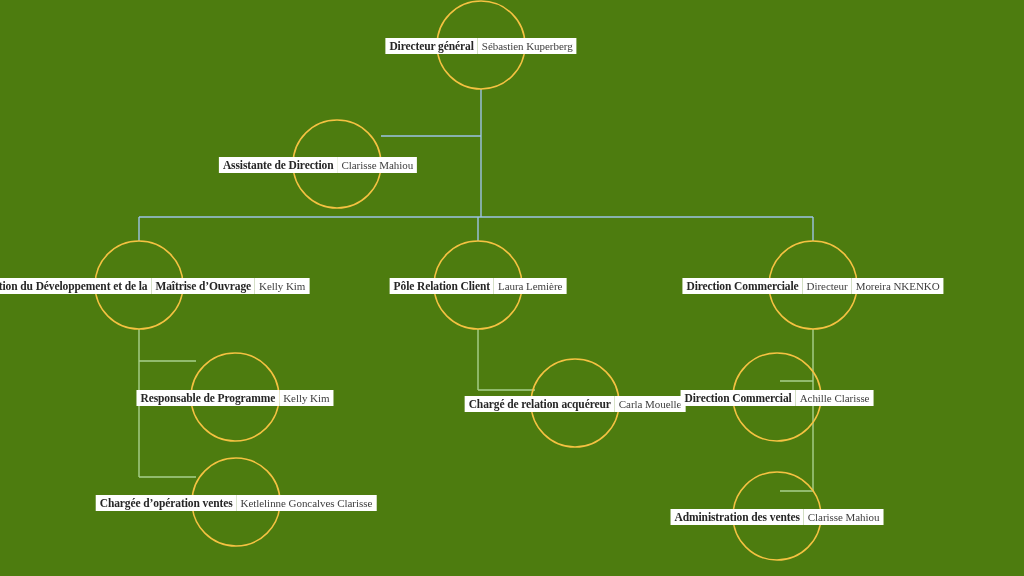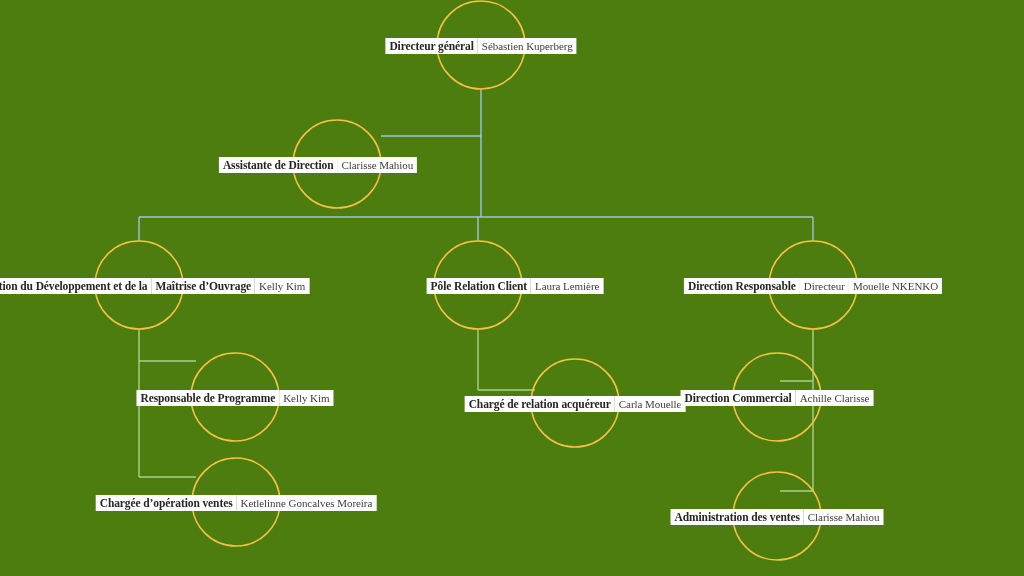--- a/index.html
+++ b/index.html
@@ -95,22 +95,22 @@
         <circle cx="777" cy="397" r="44"></circle>
         <circle cx="236" cy="502" r="44"></circle>
         <circle cx="777" cy="516" r="44"></circle>
       </g>
   </svg>
 
   <div id="nodes">
       <div class="node" style="left: 481px; top: 45px;"><div class="node-text n-title">Directeur général</div><div class="node-text n-sub">Sébastien Kuperberg</div></div>
       <div class="node" style="left: 318px; top: 164px;"><div class="node-text n-title">Assistante de Direction</div><div class="node-text n-sub">Clarisse  Mahiou</div></div>
       <div class="node" style="left: 139px; top: 285px;"><div class="node-text n-title">Direction du Développement et de la</div><div class="node-text n-title">Maîtrise d’Ouvrage</div><div class="node-text n-sub gap-top">Kelly Kim</div></div>
-      <div class="node" style="left: 478px; top: 285px; margin-left: 37px;"><div class="node-text n-title">Pôle  Relation Client</div><div class="node-text n-sub">Laura Lemière</div></div>
-      <div class="node" style="left: 813px; top: 285px;"><div class="node-text n-title">Direction Responsable</div><div class="node-text n-sub">Directeur</div><div class="node-text n-sub">Mouelle NKENKO</div></div>
+      <div class="node" style="left: 478px; top: 285px;"><div class="node-text n-title">Pôle  Relation Client</div><div class="node-text n-sub">Laura Lemière</div></div>
+      <div class="node" style="left: 813px; top: 285px;"><div class="node-text n-title">Direction Commerciale</div><div class="node-text n-sub">Directeur</div><div class="node-text n-sub">Moreira NKENKO</div></div>
       <div class="node" style="left: 235px; top: 397px; text-align: right;"><div class="node-text n-title">Responsable de Programme</div><div class="node-text n-sub">Kelly Kim</div></div>
       <div class="node" style="left: 575px; top: 403px;"><div class="node-text n-title">Chargé de relation acquéreur</div><div class="node-text n-sub">Carla Mouelle</div></div>
       <div class="node" style="left: 777px; top: 397px;"><div class="node-text n-title">Direction Commercial</div><div class="node-text n-sub">Achille Clarisse</div></div>
-      <div class="node" style="left: 236px; top: 502px;"><div class="node-text n-title">Chargée d’opération ventes</div><div class="node-text n-sub">Ketlelinne Goncalves Moreira</div></div>
+      <div class="node" style="left: 236px; top: 502px;"><div class="node-text n-title">Chargée d’opération ventes</div><div class="node-text n-sub">Ketlelinne Goncalves Clarisse</div></div>
       <div class="node" style="left: 777px; top: 516px;"><div class="node-text n-title">Administration des ventes</div><div class="node-text n-sub">Clarisse  Mahiou</div></div>
     </div>
 
 </div>
 
 </body></html>

